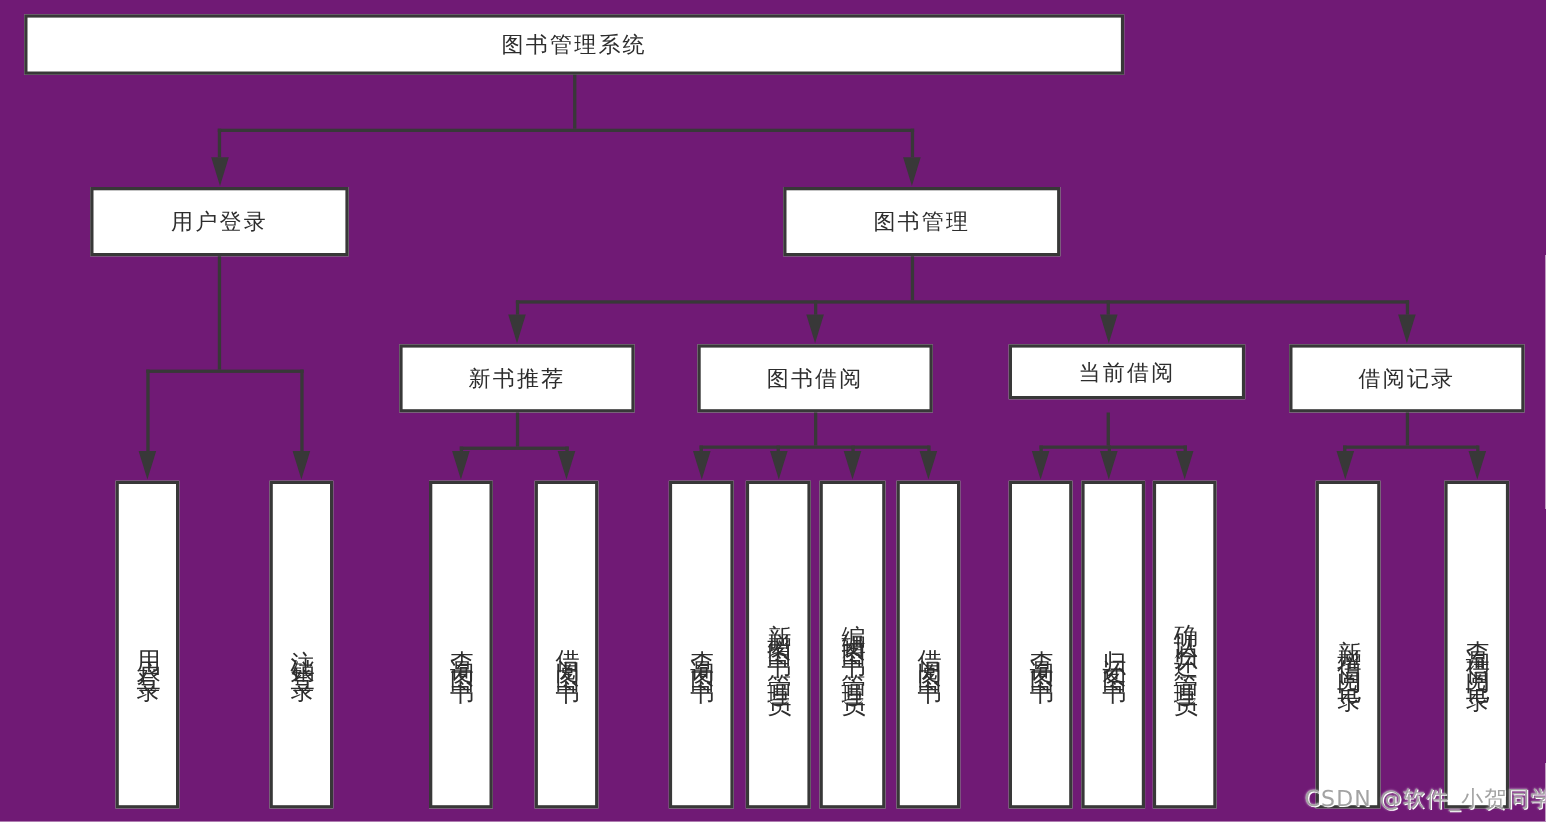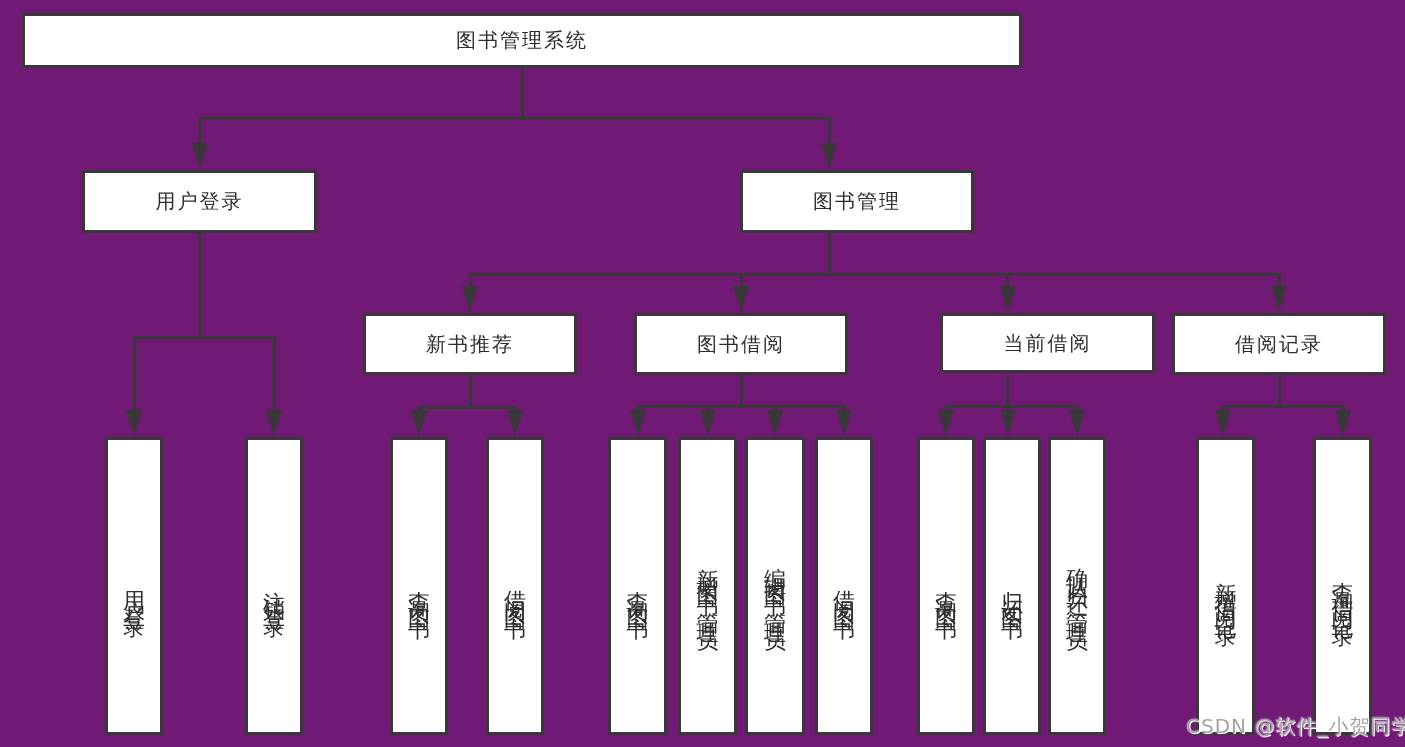--- a/index.html
+++ b/index.html
@@ -42,31 +42,31 @@
 
 <div class="canvas">
 
   <div class="node hnode" style="left:22px;top:13px;width:1000px;height:55px;">
     <span>图书管理系统</span>
   </div>
 
   <div class="node hnode" style="left:82px;top:170px;width:235px;height:63px;">
     <span>用户登录</span>
   </div>
-  <div class="node hnode" style="left:740px;top:170px;width:234px;height:63px;">
+  <div class="node hnode" style="left:712px;top:170px;width:252px;height:63px;">
     <span>图书管理</span>
   </div>
 
   <div class="node hnode" style="left:363px;top:313px;width:214px;height:62px;">
     <span>新书推荐</span>
   </div>
   <div class="node hnode" style="left:634px;top:313px;width:214px;height:62px;">
     <span>图书借阅</span>
   </div>
-  <div class="node hnode" style="left:940px;top:313px;width:215px;height:60px;">
+  <div class="node hnode" style="left:917px;top:313px;width:215px;height:50px;">
     <span>当前借阅</span>
   </div>
   <div class="node hnode" style="left:1172px;top:313px;width:214px;height:62px;">
     <span>借阅记录</span>
   </div>
 
   <div class="node leaf" style="left:105px;width:58px;">
     <span class="vtext">用户登录</span>
   </div>
   <div class="node leaf" style="left:245px;width:58px;">

